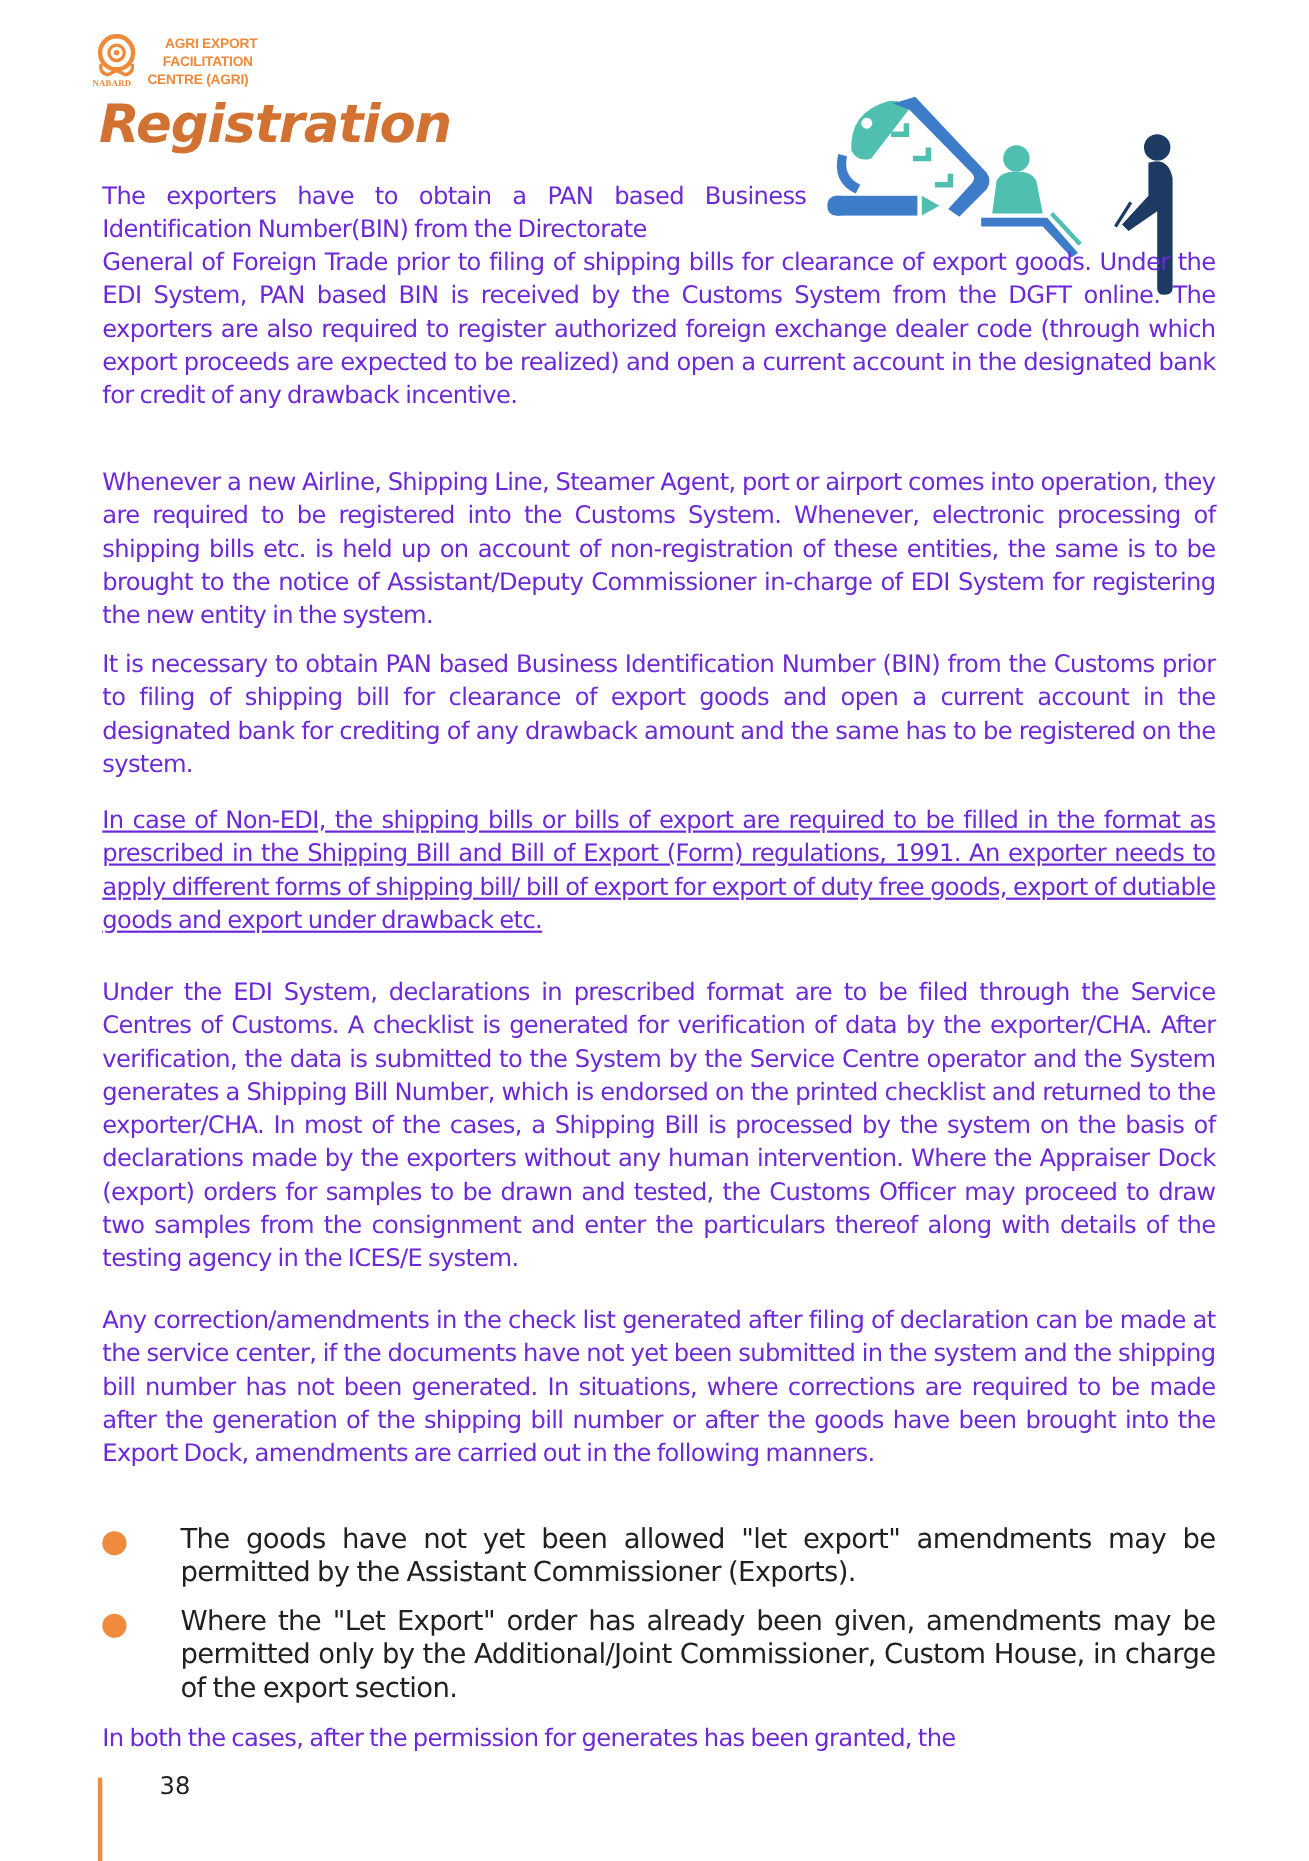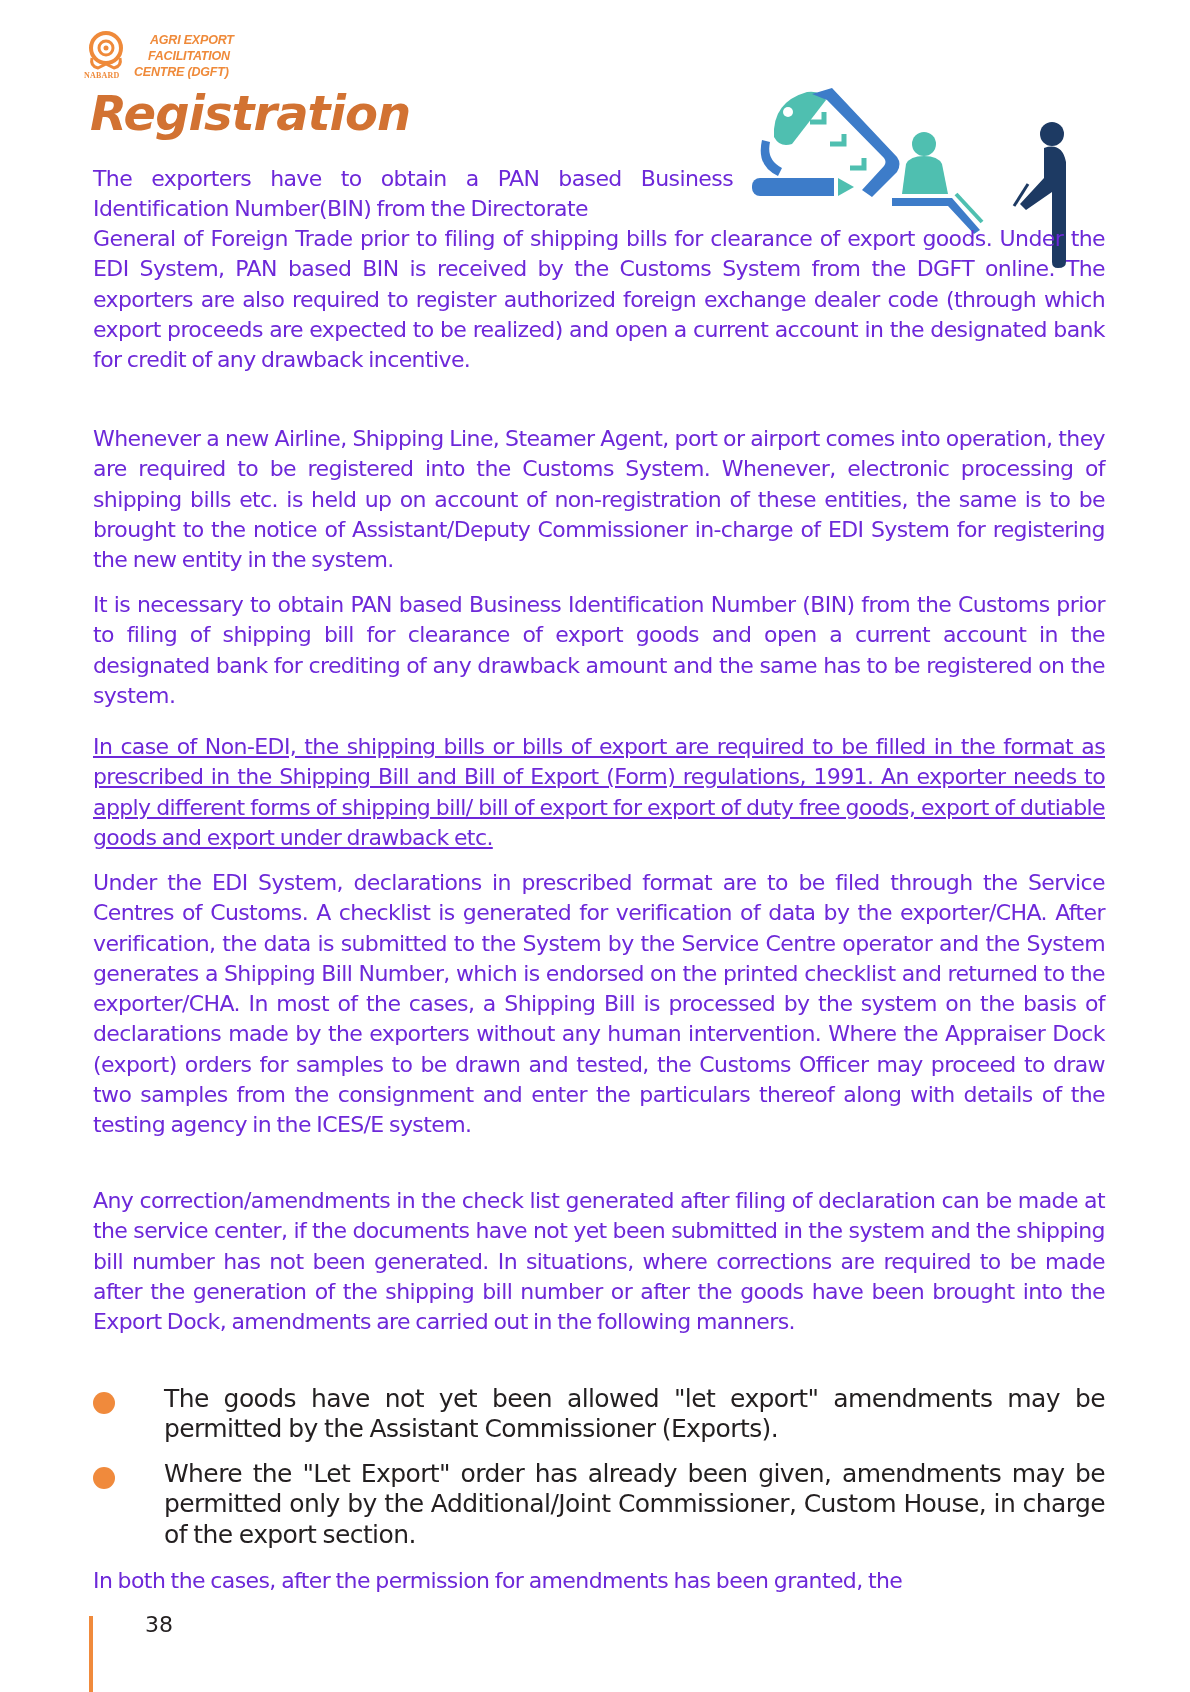--- a/index.html
+++ b/index.html
@@ -1,36 +1,36 @@
 <!DOCTYPE html>
 <html><head>
   <meta charset="utf-8">
   <style>
     html, body { margin: 0; padding: 0; background: #ffffff; }
     body { width: 1190px; height: 1692px; position: relative; overflow: hidden; font-family: "DejaVu Sans", sans-serif; color: #231f20; }
 
     .logo { position: absolute; left: 86px; top: 28px; width: 160px; height: 56px; }
     .logo-emblem { position: absolute; left: 0; top: 0; width: 46px; height: 56px; }
-    .logo-text { position: absolute; left: 48px; top: 4px; font-family: "Liberation Sans", sans-serif; font-weight: bold; font-size: 12.5px; line-height: 16px; color: #ef8a3a; letter-spacing: -0.2px; font-style: italic; }
+    .logo-text { position: absolute; left: 48px; top: 4px; font-family: "Liberation Sans", sans-serif; font-weight: bold; font-size: 12.5px; line-height: 16px; color: #ef8a3a; letter-spacing: -0.2px; }
     .logo-text div { white-space: nowrap; }
     .logo-text .l1 { padding-left: 16px; }
     .logo-text .l2 { padding-left: 14px; }
     .nabard { position: absolute; left: -2px; top: 43px; font-family: "Liberation Serif", serif; font-weight: bold; font-size: 8px; color: #ef8a3a; letter-spacing: 0.2px; }
 
     .page-title { position: absolute; left: 90px; top: 78px; font-family: "DejaVu Sans", sans-serif; font-weight: bold; font-size: 48px; color: #d27232; letter-spacing: -1px; margin: 0; line-height: 70px; font-style: italic; }
 
     .illustration { position: absolute; left: 752px; top: 82px; width: 340px; height: 200px; }
 
     .body-text { position: absolute; left: 93px; width: 1012px; font-family: "DejaVu Sans", sans-serif; font-size: 22px; line-height: 30.3px; color: #6d28d9; text-align: justify; letter-spacing: -0.6px; word-spacing: -1px; }
     .p-intro-a { top: 164px; width: 640px; }
     .p-intro-b { top: 224px; width: 1012px; }
     .p1 { top: 424px; }
     .p2 { top: 590px; }
     .p3 { top: 732px; text-decoration: underline; }
-    .p4 { top: 868px; }
+    .p4 { top: 888px; }
     .p5 { top: 1186px; }
     .p6 { top: 1566px; }
 
     .bullet { position: absolute; left: 93px; width: 1012px; }
     .bullet-dot { position: absolute; left: 0; top: 8px; width: 22px; height: 22px; border-radius: 50%; background: #f08a3c; }
     .bullet-text { position: absolute; left: 71px; width: 941px; font-family: "DejaVu Sans", sans-serif; font-size: 25px; line-height: 30.3px; color: #231f20; text-align: justify; letter-spacing: -0.6px; word-spacing: -1px; }
     .b1 { top: 1384px; }
     .b2 { top: 1459px; }
 
     .page-rule { position: absolute; left: 89px; top: 1616px; width: 4px; height: 76px; background: #f08a3c; }
@@ -43,21 +43,21 @@
   <svg class="logo-emblem" viewBox="0 0 46 56">
     <circle cx="20" cy="20" r="15" fill="none" stroke="#ef8a3a" stroke-width="4"></circle>
     <circle cx="20" cy="20" r="7" fill="none" stroke="#ef8a3a" stroke-width="3"></circle>
     <circle cx="20" cy="20" r="2.5" fill="#ef8a3a"></circle>
     <path d="M6 30 Q4 38 12 40 L20 36 L28 40 Q36 38 34 30" fill="none" stroke="#ef8a3a" stroke-width="3"></path>
   </svg>
   <div class="nabard">NABARD</div>
   <div class="logo-text">
     <div class="l1">AGRI EXPORT</div>
     <div class="l2">FACILITATION</div>
-    <div class="l3">CENTRE (DGFT)</div>
+    <div class="l3">CENTRE (AGRI)</div>
   </div>
 </div>
 
 <h1 class="page-title">Registration</h1>
 
 <svg class="illustration" viewBox="0 0 340 200">
 
   <path d="M22 55 Q20 20 55 10 Q68 8 74 18 L40 62 Q28 66 22 55 Z" fill="#4fbfb0"></path>
   <circle cx="36" cy="30" r="5" fill="#ffffff"></circle>
 
@@ -93,16 +93,16 @@
 
 <div class="bullet b1">
   <span class="bullet-dot"></span>
   <div class="bullet-text">The goods have not yet been allowed "let export" amendments may be permitted by the Assistant Commissioner (Exports).</div>
 </div>
 <div class="bullet b2">
   <span class="bullet-dot"></span>
   <div class="bullet-text">Where the "Let Export" order has already been given, amendments may be permitted only by the Additional/Joint Commissioner, Custom House, in charge of the export section.</div>
 </div>
 
-<div class="body-text p6">In both the cases, after the permission for amendments has been granted, the</div>
+<div class="body-text p6">In both the cases, after the permission for generates has been granted, the</div>
 
 <div class="page-rule"></div>
 <div class="page-number">38</div>
 
 </body></html>

